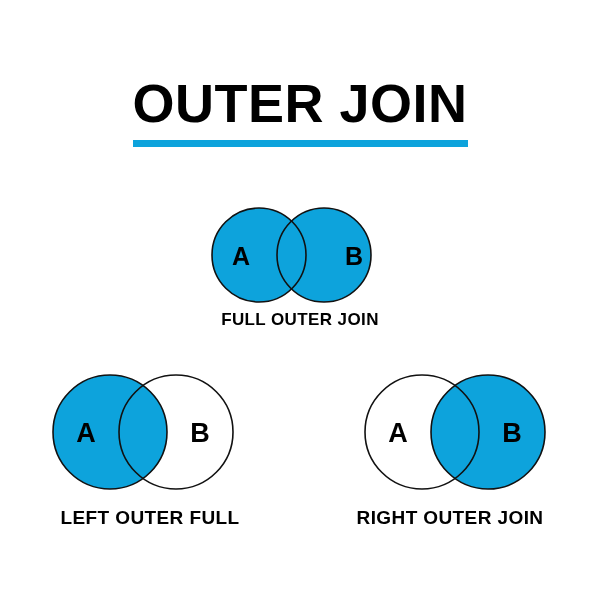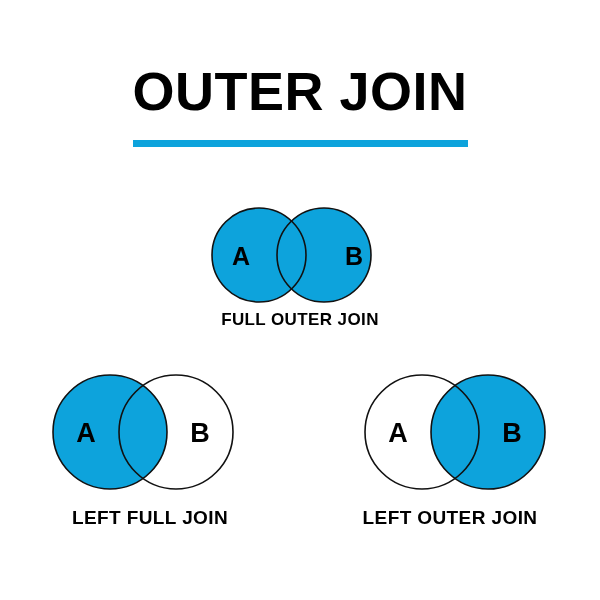--- a/index.html
+++ b/index.html
@@ -29,21 +29,21 @@
     width: 600px;
     text-align: center;
   }
   .title {
     font-family: "Liberation Sans", sans-serif;
     font-weight: bold;
     font-size: 54px;
     letter-spacing: 0.5px;
     color: #000000;
     line-height: 1;
-    margin: 0;
+    margin: 12px;
   }
   .title-rule {
     position: absolute;
     left: 133px;
     top: 140px;
     width: 335px;
     height: 7px;
     background: #0da3dc;
   }
 
@@ -174,21 +174,21 @@
           <circle cx="176" cy="61" r="57" fill="#0da3dc"></circle>
         </g>
 
         <circle cx="110" cy="61" r="57" fill="none" stroke="#111111" stroke-width="1.6"></circle>
         <circle cx="176" cy="61" r="57" fill="none" stroke="#111111" stroke-width="1.6"></circle>
 
         <text class="set-label" x="86" y="62" font-size="27">A</text>
         <text class="set-label" x="200" y="62" font-size="27">B</text>
       </svg>
     </div>
-    <div class="venn-caption">LEFT FULL JOIN</div>
+    <div class="venn-caption">LEFT OUTER FULL</div>
   </div>
 
   <div class="venn-group" id="group-right">
     <div class="venn-stage">
       <svg width="300" height="122" viewBox="0 0 300 122" xmlns="http://www.w3.org/2000/svg">
         <defs>
           <clipPath id="clipB-right">
               <circle cx="188" cy="61" r="57"></circle>
             </clipPath>
         </defs>
@@ -201,16 +201,16 @@
           <circle cx="122" cy="61" r="57" fill="#0da3dc"></circle>
         </g>
 
         <circle cx="122" cy="61" r="57" fill="none" stroke="#111111" stroke-width="1.6"></circle>
         <circle cx="188" cy="61" r="57" fill="none" stroke="#111111" stroke-width="1.6"></circle>
 
         <text class="set-label" x="98" y="62" font-size="27">A</text>
         <text class="set-label" x="212" y="62" font-size="27">B</text>
       </svg>
     </div>
-    <div class="venn-caption">LEFT OUTER JOIN</div>
+    <div class="venn-caption">RIGHT OUTER JOIN</div>
   </div>
 
 </div>
 
 </body></html>

